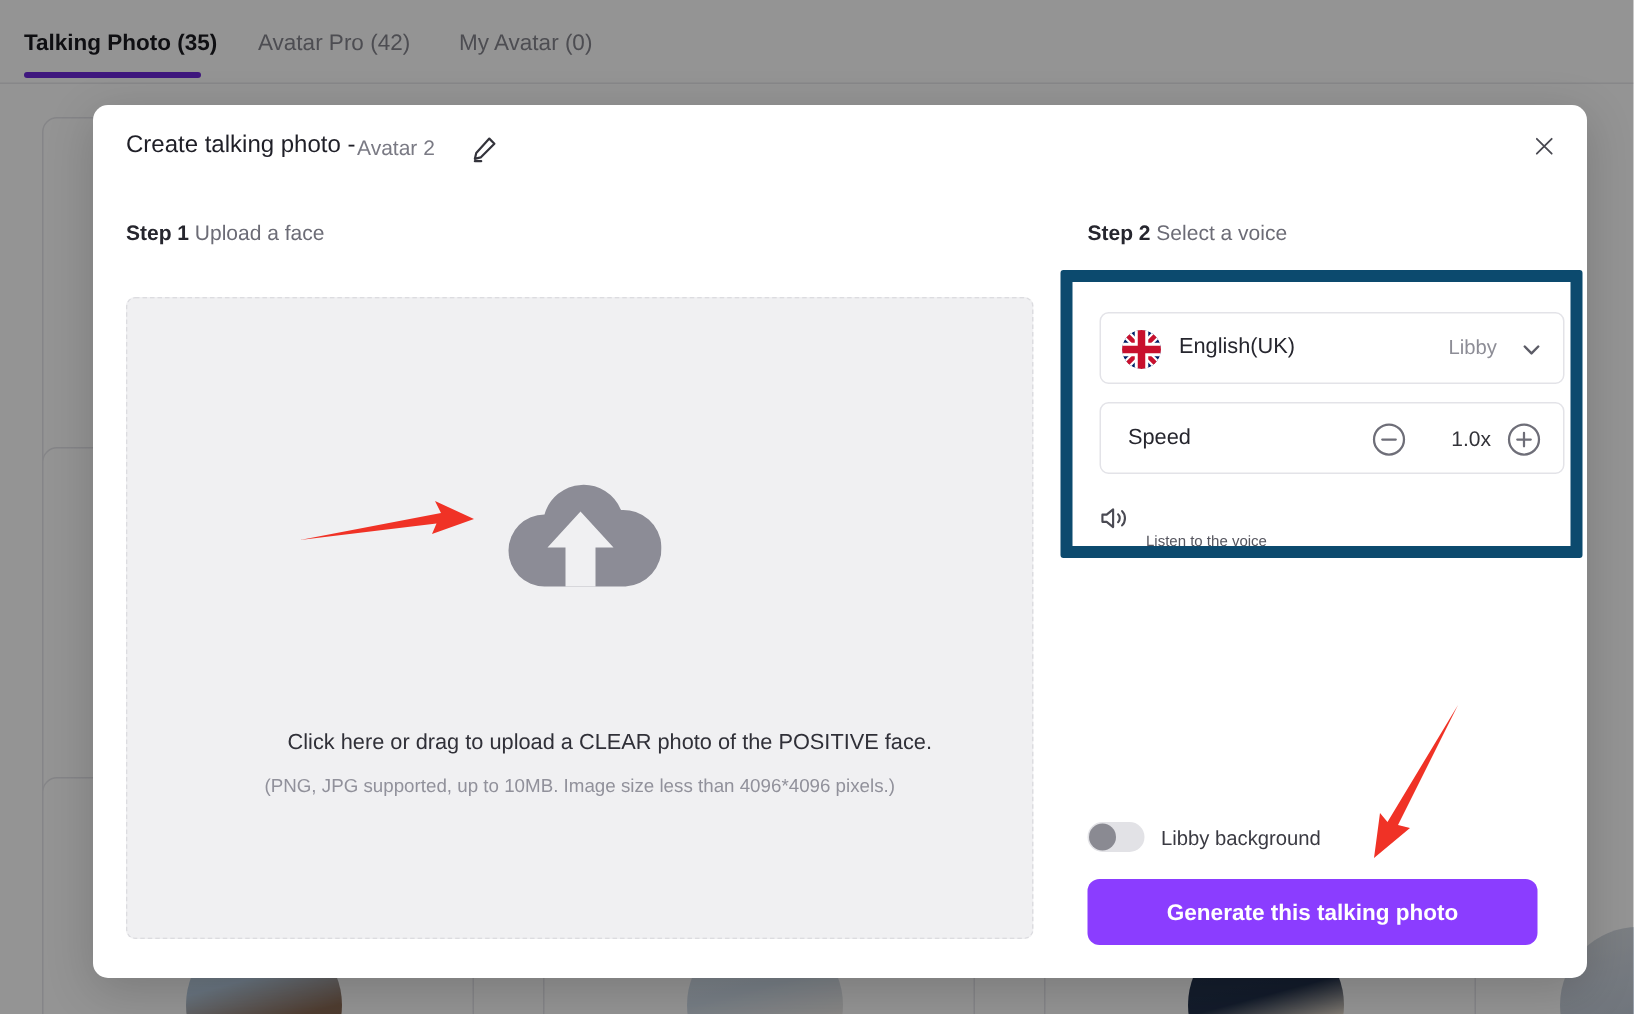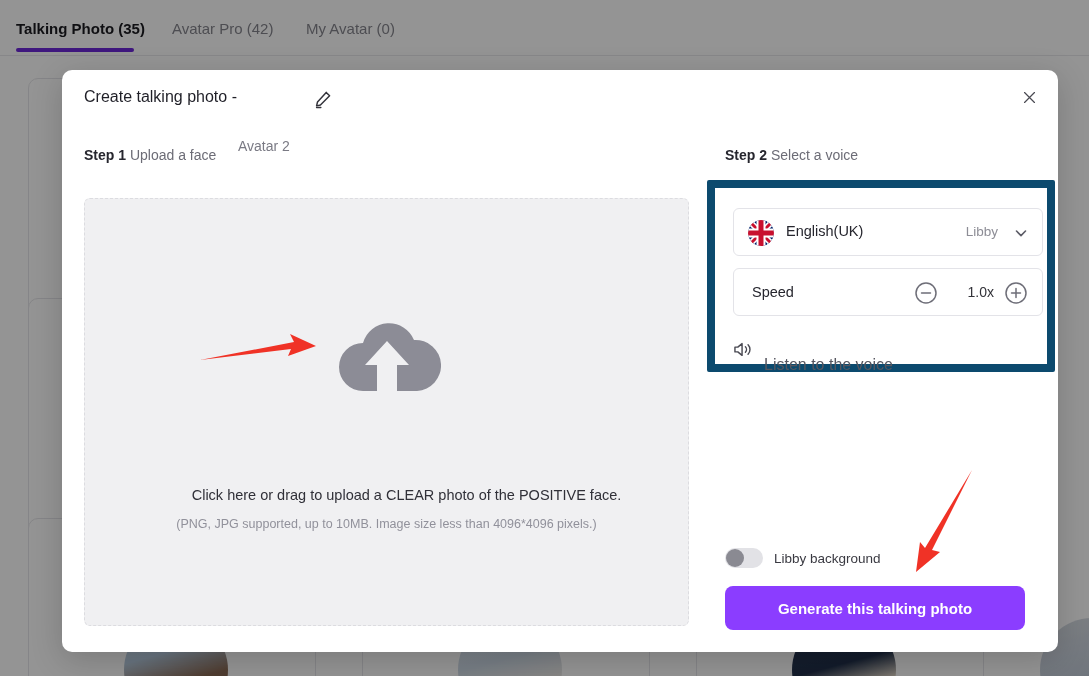--- a/index.html
+++ b/index.html
@@ -58,21 +58,21 @@
     border-radius: 10px;
     box-shadow: 0 8px 32px rgba(0,0,0,0.18);
   }
 
   #modal-title {
     position: absolute; left: 22px; top: 18px;
     font-size: 16px; color: #1f1f27; white-space: nowrap;
   }
   #avatar-name {
     position: absolute; left: 176px; top: 20px;
-    font-size: 14px; color: #7a7a84; white-space: nowrap; margin-top: 48px;
+    font-size: 14px; color: #7a7a84; white-space: nowrap;
   }
   #edit-icon {
     position: absolute; left: 250px; top: 18px;
     width: 22px; height: 22px; cursor: pointer;
   }
   #close-btn {
     position: absolute; right: 16px; top: 14px;
     width: 26px; height: 26px; cursor: pointer;
     display: flex; align-items: center; justify-content: center;
   }
@@ -154,21 +154,21 @@
   #speed-value {
     position: absolute; right: 48px; top: 15px;
     font-size: 14px; color: #333339;
   }
 
   #listen-row {
     position: absolute; left: 18px; top: 140px;
     display: flex; align-items: center; gap: 10px;
     cursor: pointer;
   }
-  #listen-label { font-size: 16px; color: #56565f; margin-top: 28px; }
+  #listen-label { font-size: 10px; color: #56565f; margin-top: 28px; }
 
   
   #toggle-row {
     position: absolute; left: 663px; top: 478px;
     display: flex; align-items: center; gap: 11px;
   }
   #remove-bg-toggle {
     position: relative; width: 38px; height: 20px;
     background: #e2e2e6; border-radius: 10px; cursor: pointer;
   }

